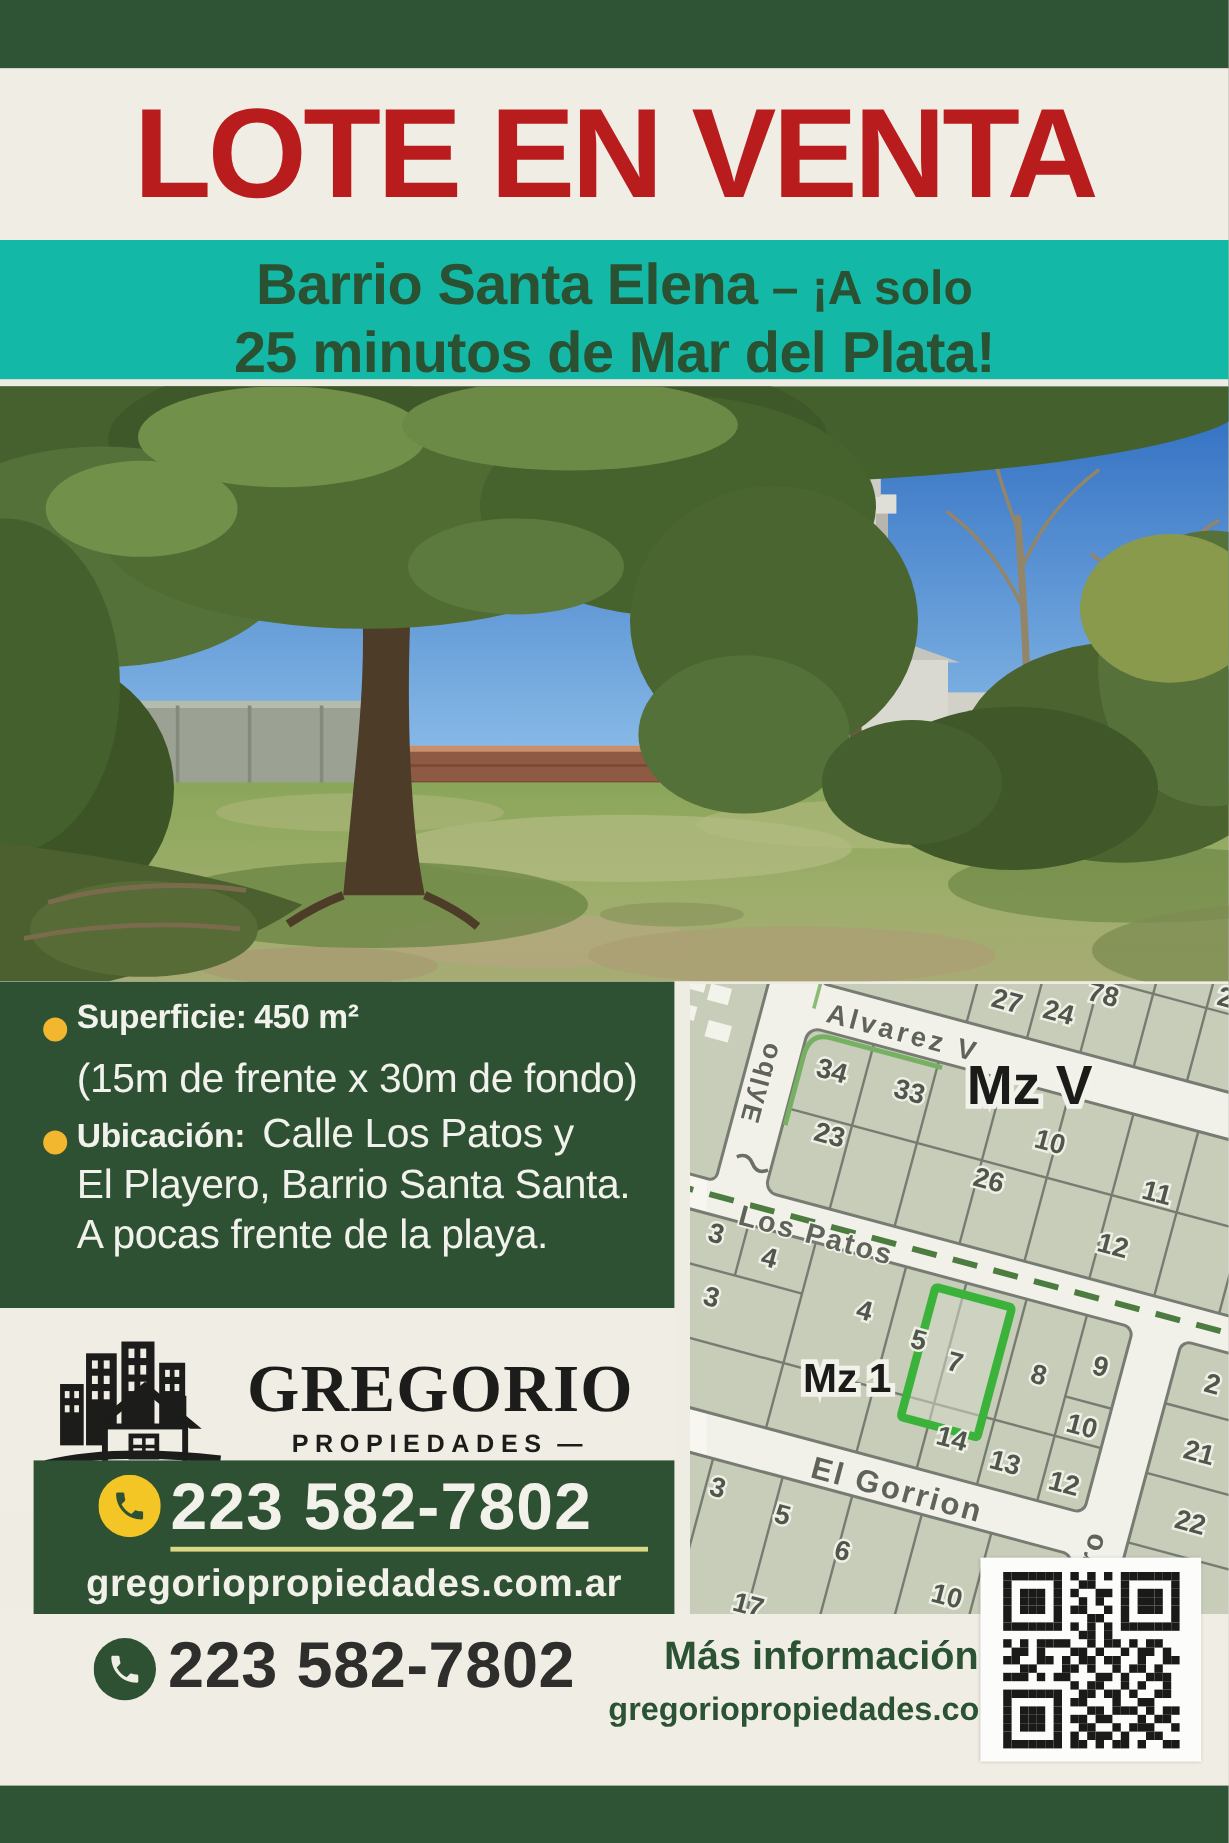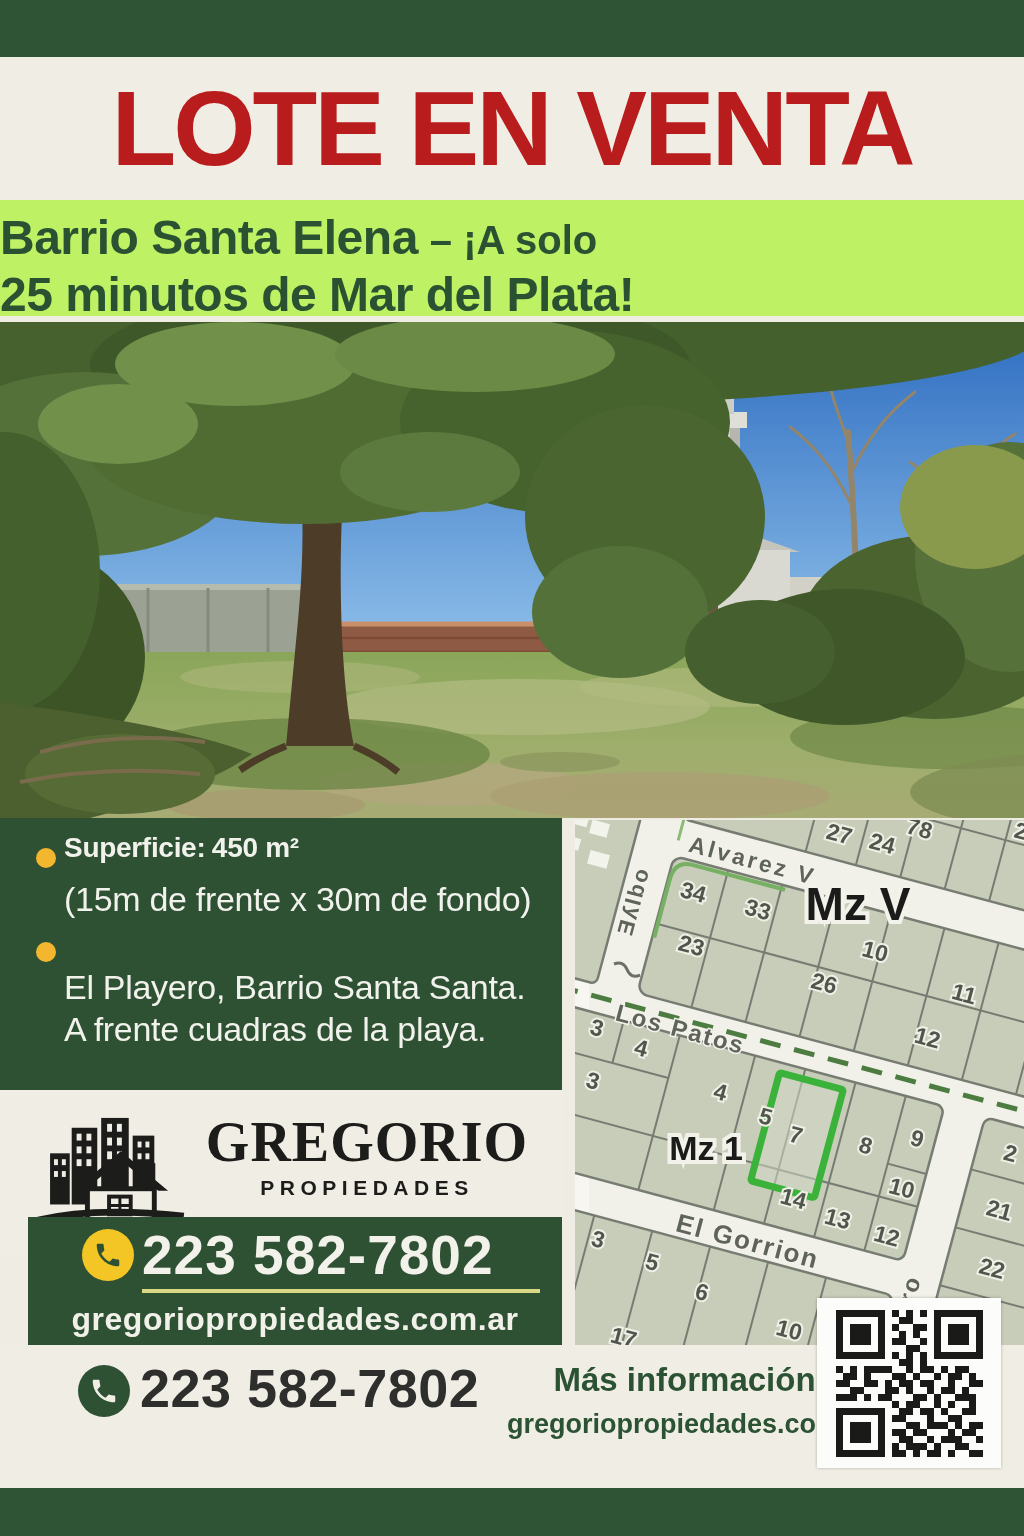--- a/index.html
+++ b/index.html
@@ -3,42 +3,42 @@
 <meta charset="utf-8">
 <style>
   html,body{margin:0;padding:0;background:#555;}
   .poster{position:relative;width:1024px;height:1536px;overflow:hidden;background:#efece3;
           font-family:"Liberation Sans",sans-serif;}
   
   .top-bar{position:absolute;left:0;top:0;width:1024px;height:57px;background:#2f5435;}
   .title-band{position:absolute;left:0;top:57px;width:1024px;height:143px;background:#f0ede4;
               display:flex;align-items:center;justify-content:center;}
   .title-band h1{margin:0;font-size:106px;font-weight:bold;color:#b91c1c;letter-spacing:-3px;white-space:nowrap;}
-  .subtitle-band{position:absolute;left:0;top:200px;width:1024px;height:116px;background:#bef264;
-                 color:#2b5133;text-align:left;}
+  .subtitle-band{position:absolute;left:0;top:200px;width:1024px;height:116px;background:#14b8a6;
+                 color:#2b5133;text-align:center;}
   .sub-line1{margin-top:10px;font-weight:bold;white-space:nowrap;}
   .sub-line1 .s1{font-size:48px;letter-spacing:-0.5px;}
   .sub-line1 .s2{font-size:40px;margin-left:12px;}
   .sub-line2{font-size:48px;font-weight:bold;letter-spacing:-0.5px;margin-top:2px;white-space:nowrap;}
   
   .photo{position:absolute;left:0;top:322px;width:1024px;height:496px;}
   
   .lower{position:absolute;left:0;top:818px;width:1024px;height:718px;background:#efece3;}
   .info-panel{position:absolute;left:0;top:0;width:562px;height:272px;background:#2e5134;color:#f2f2ec;}
   .dot{position:absolute;width:20px;height:20px;border-radius:50%;background:#f2b72e;}
   .ip-row{position:absolute;left:64px;white-space:nowrap;}
   .ip-bold{font-weight:bold;font-size:28px;letter-spacing:-0.3px;}
   .ip-reg{font-size:34px;letter-spacing:-0.3px;}
   .ip-reg-inline{font-size:34px;letter-spacing:-0.3px;margin-left:10px;}
   .logo-card{position:absolute;left:0;top:272px;width:562px;height:165px;background:#f0ede4;
              display:flex;align-items:center;justify-content:center;}
   .brand-text{margin-left:14px;color:#1c1c1a;}
   .brand-name{font-family:"Liberation Serif",serif;font-weight:bold;font-size:56px;letter-spacing:1px;line-height:1;}
   .brand-tag{font-family:"Liberation Sans",sans-serif;font-weight:bold;font-size:21px;letter-spacing:5.5px;
-             margin-top:6px;display:flex;align-items:center;justify-content:center;gap:8px;flex-direction:column;}
+             margin-top:6px;display:flex;align-items:center;justify-content:center;gap:8px;}
   .phone-band{position:absolute;left:28px;top:399px;width:534px;height:128px;background:#2e5134;}
   .pb-icon{position:absolute;left:54px;top:12px;}
   .pb-num{position:absolute;left:114px;top:6px;font-size:55px;font-weight:bold;color:#f3f2ea;letter-spacing:1px;white-space:nowrap;}
   .pb-line{position:absolute;left:114px;top:72px;width:398px;height:4px;background:#d9d884;}
   .pb-site{position:absolute;left:0;top:84px;width:534px;text-align:center;font-size:32px;font-weight:bold;color:#f1f1ea;letter-spacing:0.5px;}
   .map-svg{position:absolute;left:575px;top:2px;}
   .bottom-strip{position:absolute;left:0;top:527px;width:1024px;height:143px;background:#f0ede4;z-index:2;}
   .bs-icon{position:absolute;left:78px;top:20px;}
   .bs-phone{position:absolute;left:140px;top:12px;font-size:54px;font-weight:bold;color:#2e2e2c;letter-spacing:0.5px;white-space:nowrap;}
   .bs-more{position:absolute;left:520px;top:16px;width:340px;text-align:center;font-size:33px;font-weight:bold;color:#2b5233;}
@@ -169,22 +169,26 @@
   <div class="lower">
 
     <div class="info-panel">
       <div class="dot" style="left:36px;top:30px;"></div>
       <div class="ip-row" style="top:14px;">
         <span class="ip-bold">Superficie:</span>
         <span class="ip-bold" style="margin-left:2px;">450 m²</span>
       </div>
       <div class="ip-row ip-reg" style="top:62px;">(15m de frente x 30m de fondo)</div>
       <div class="dot" style="left:36px;top:124px;"></div>
+      <div class="ip-row" style="top:108px;">
+        <span class="ip-bold">Ubicación:</span>
+        <span class="ip-reg-inline">Calle Los Patos y</span>
+      </div>
       <div class="ip-row ip-reg" style="top:150px;">El Playero, Barrio Santa Santa.</div>
-      <div class="ip-row ip-reg" style="top:192px;">A frente cuadras de la playa.</div>
+      <div class="ip-row ip-reg" style="top:192px;">A pocas frente de la playa.</div>
     </div>
 
     <div class="logo-card">
       <svg width="158" height="118" viewBox="0 0 160 120">
         <g fill="#1c1c1a">
           <rect x="16" y="40" width="20" height="52"></rect>
           <rect x="38" y="14" width="26" height="78"></rect>
           <rect x="68" y="4" width="28" height="88"></rect>
           <rect x="100" y="22" width="22" height="70"></rect>
         </g>

